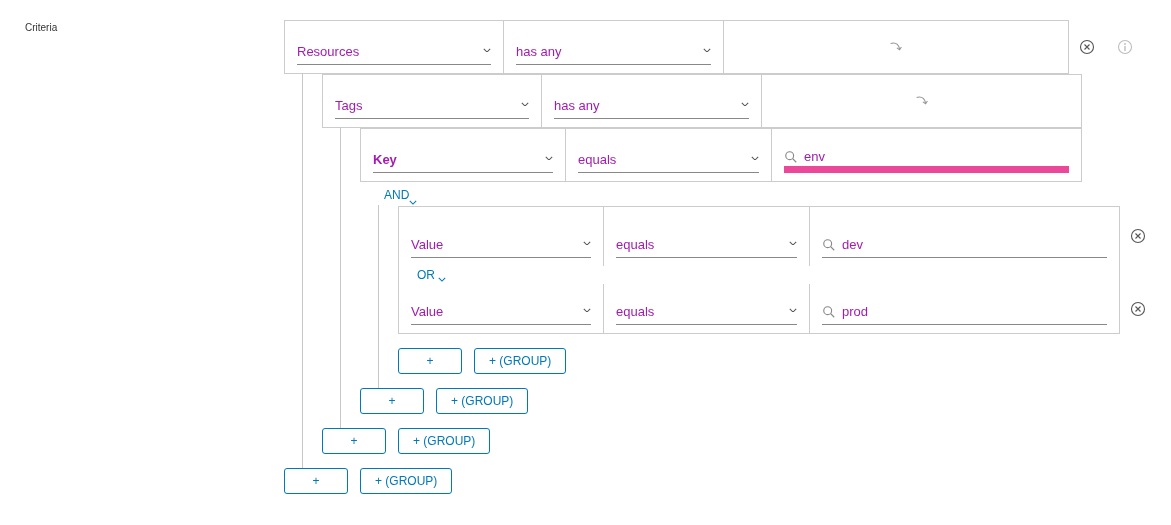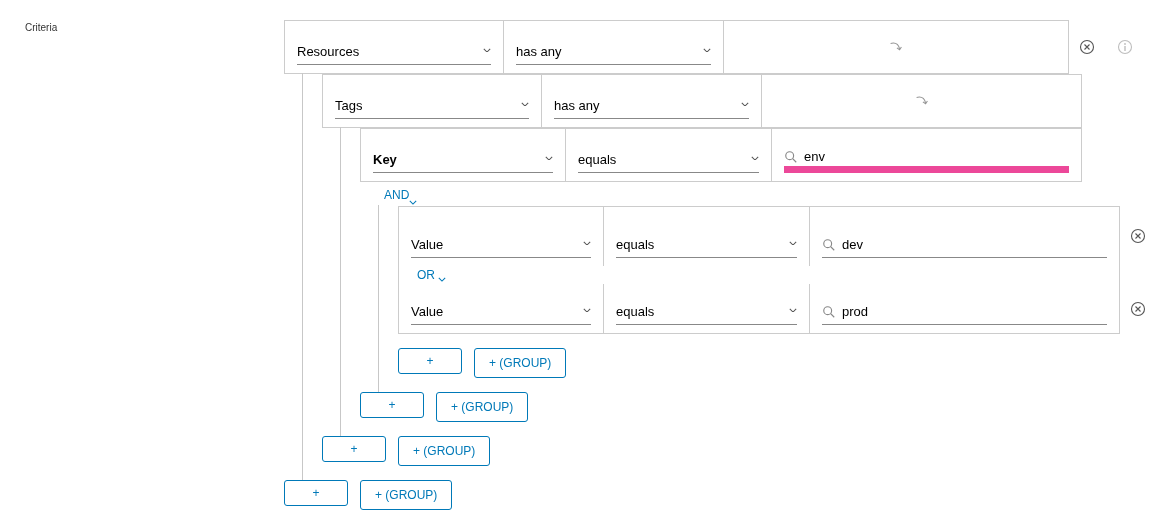--- a/index.html
+++ b/index.html
@@ -45,21 +45,21 @@
     position: relative;
     width: 100%;
     border-bottom: 1px solid #888;
     display: flex;
     align-items: center;
     height: 26px;
     cursor: pointer;
   }
   .field-text {
     flex: 1;
-    color: #000000;
+    color: #a21caf;
     font-size: 13px;
   }
   .caret {
     width: 8px;
     height: 8px;
     flex: 0 0 auto;
   }
   .caret svg { display: block; }
   .search-icon {
     width: 14px;
@@ -129,21 +129,21 @@
     border: 1px solid #0079b8;
     color: #0079b8;
     background: #fff;
     border-radius: 3px;
     height: 26px;
     font-size: 12px;
     cursor: pointer;
     display: inline-flex;
     align-items: center;
     justify-content: center;
-    padding: 14px 14px;
+    padding: 4px 14px;
     min-width: 64px;
   }
   .btn.plus { width: 64px; padding: 0; }
   .small-caret {
     width: 8px;
     height: 8px;
   }
 </style>
 </head>
 <body>

